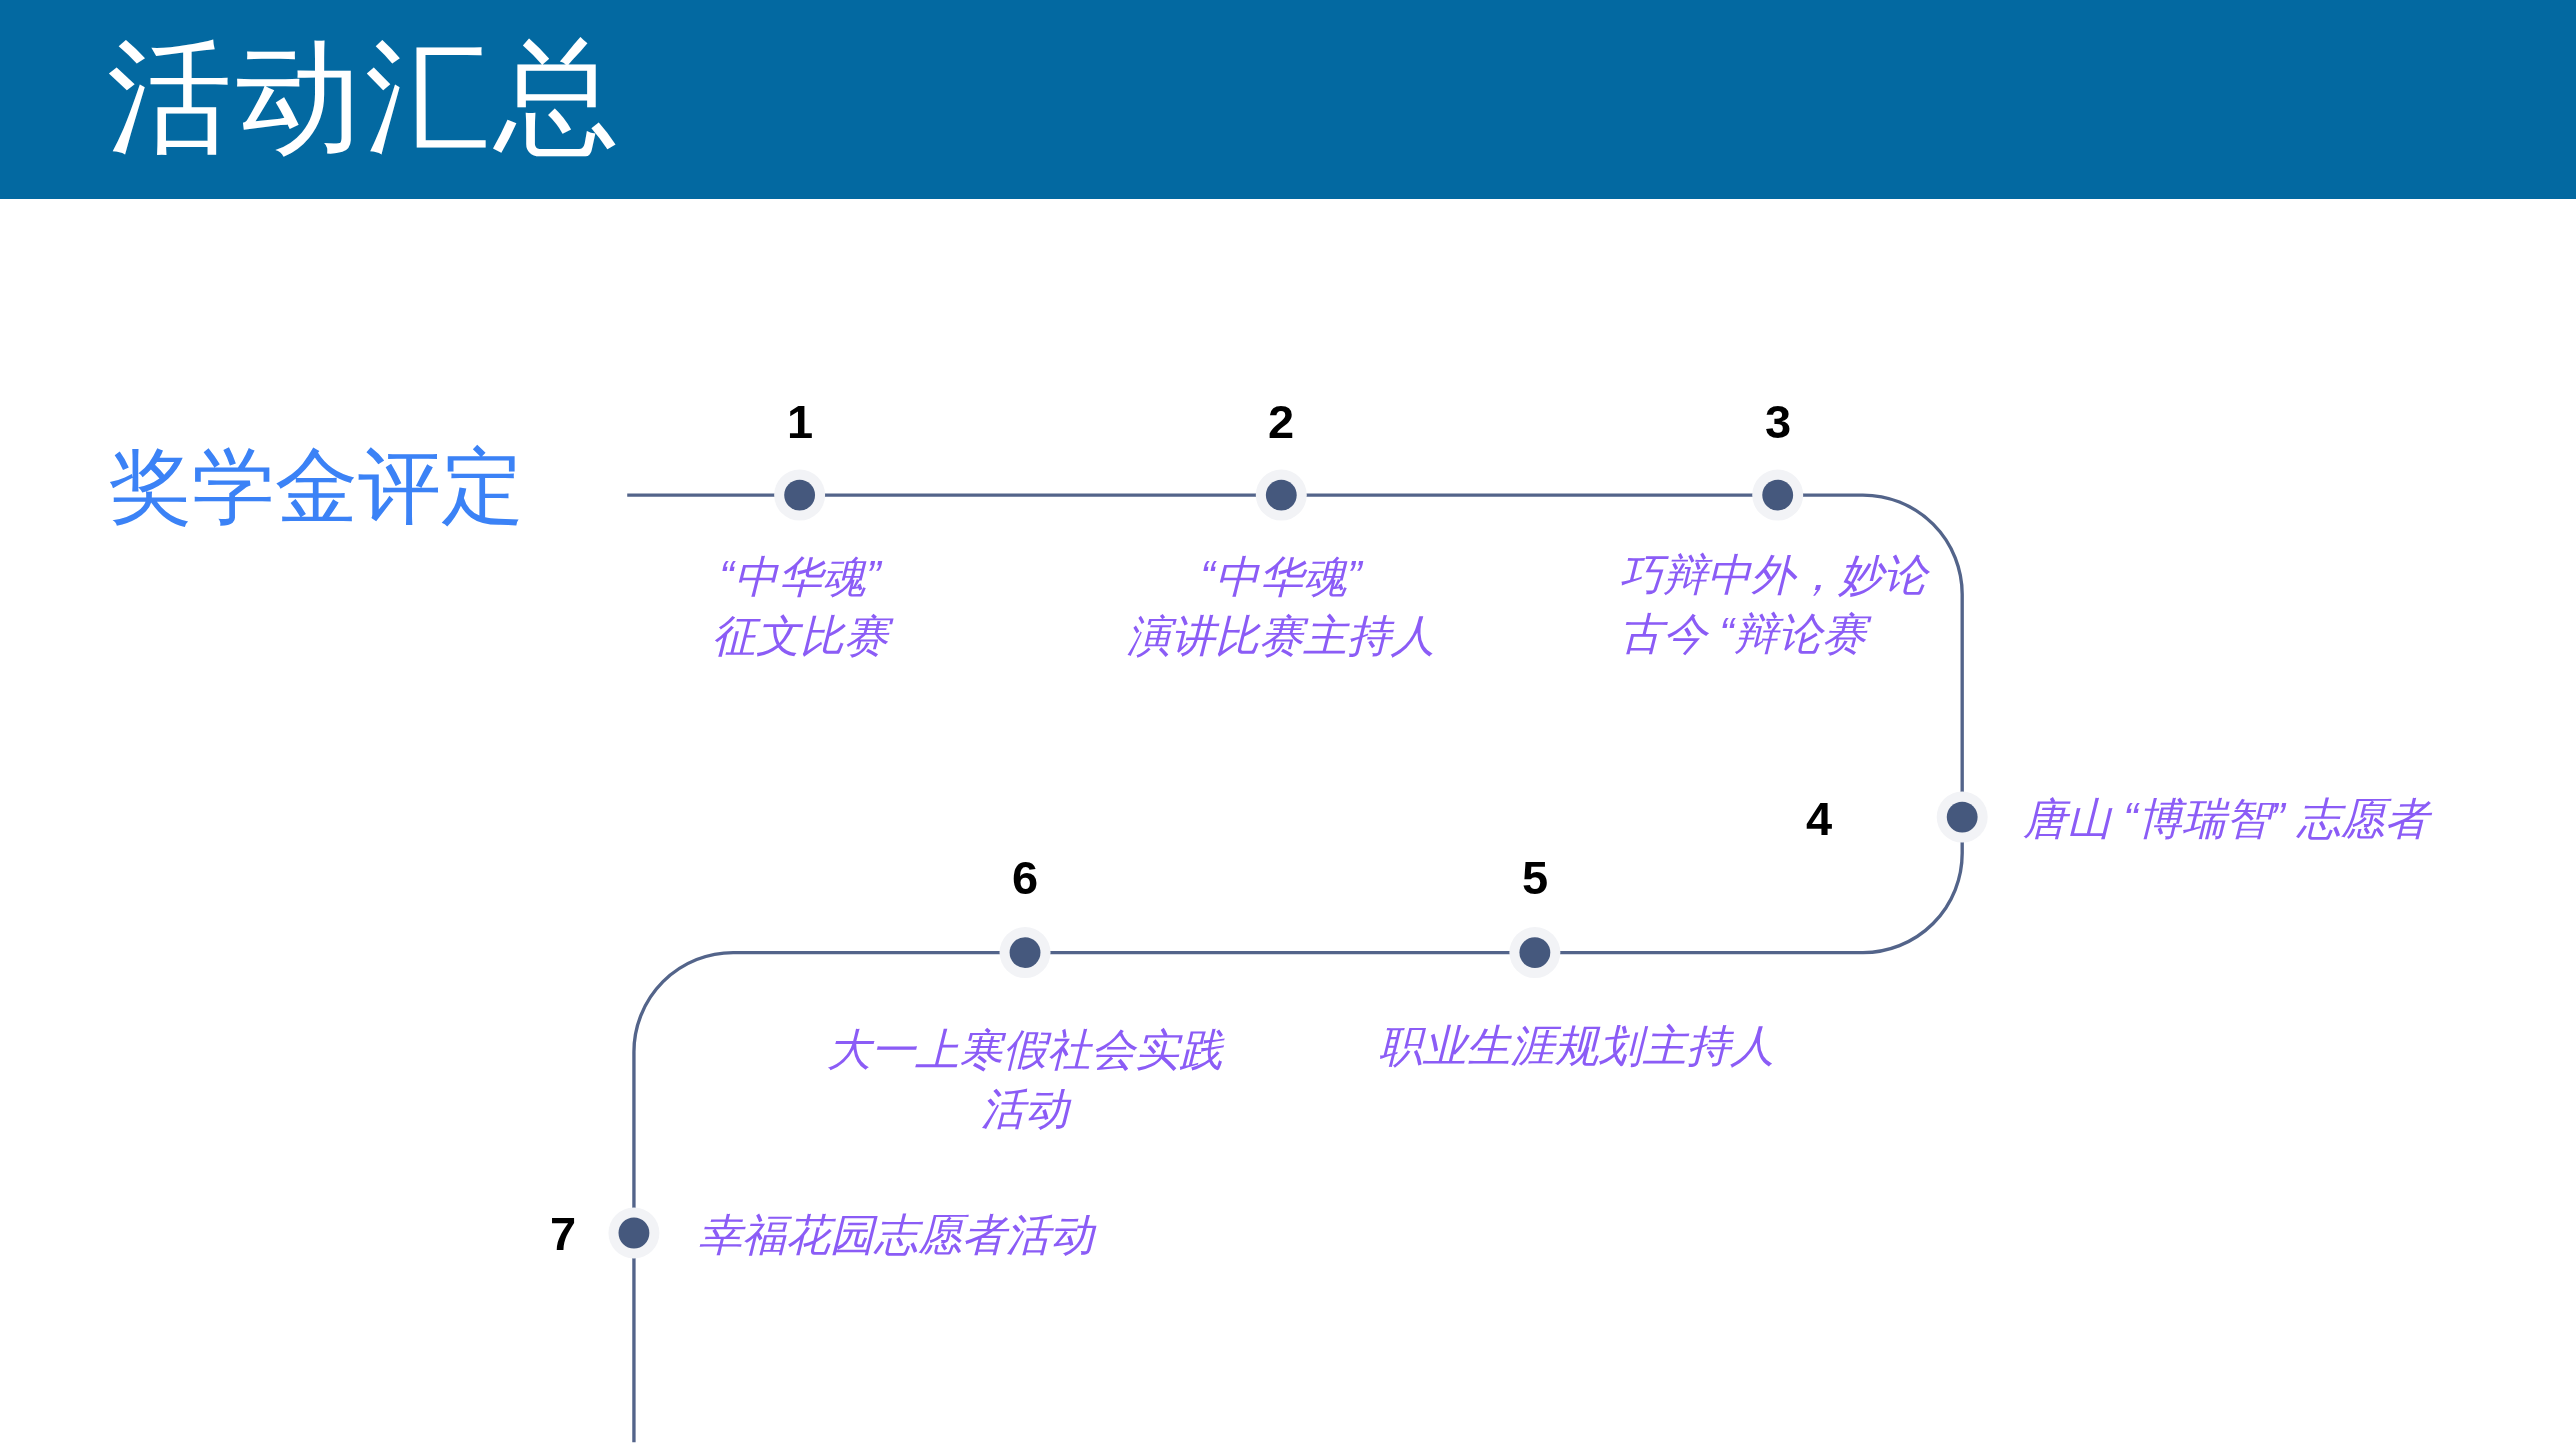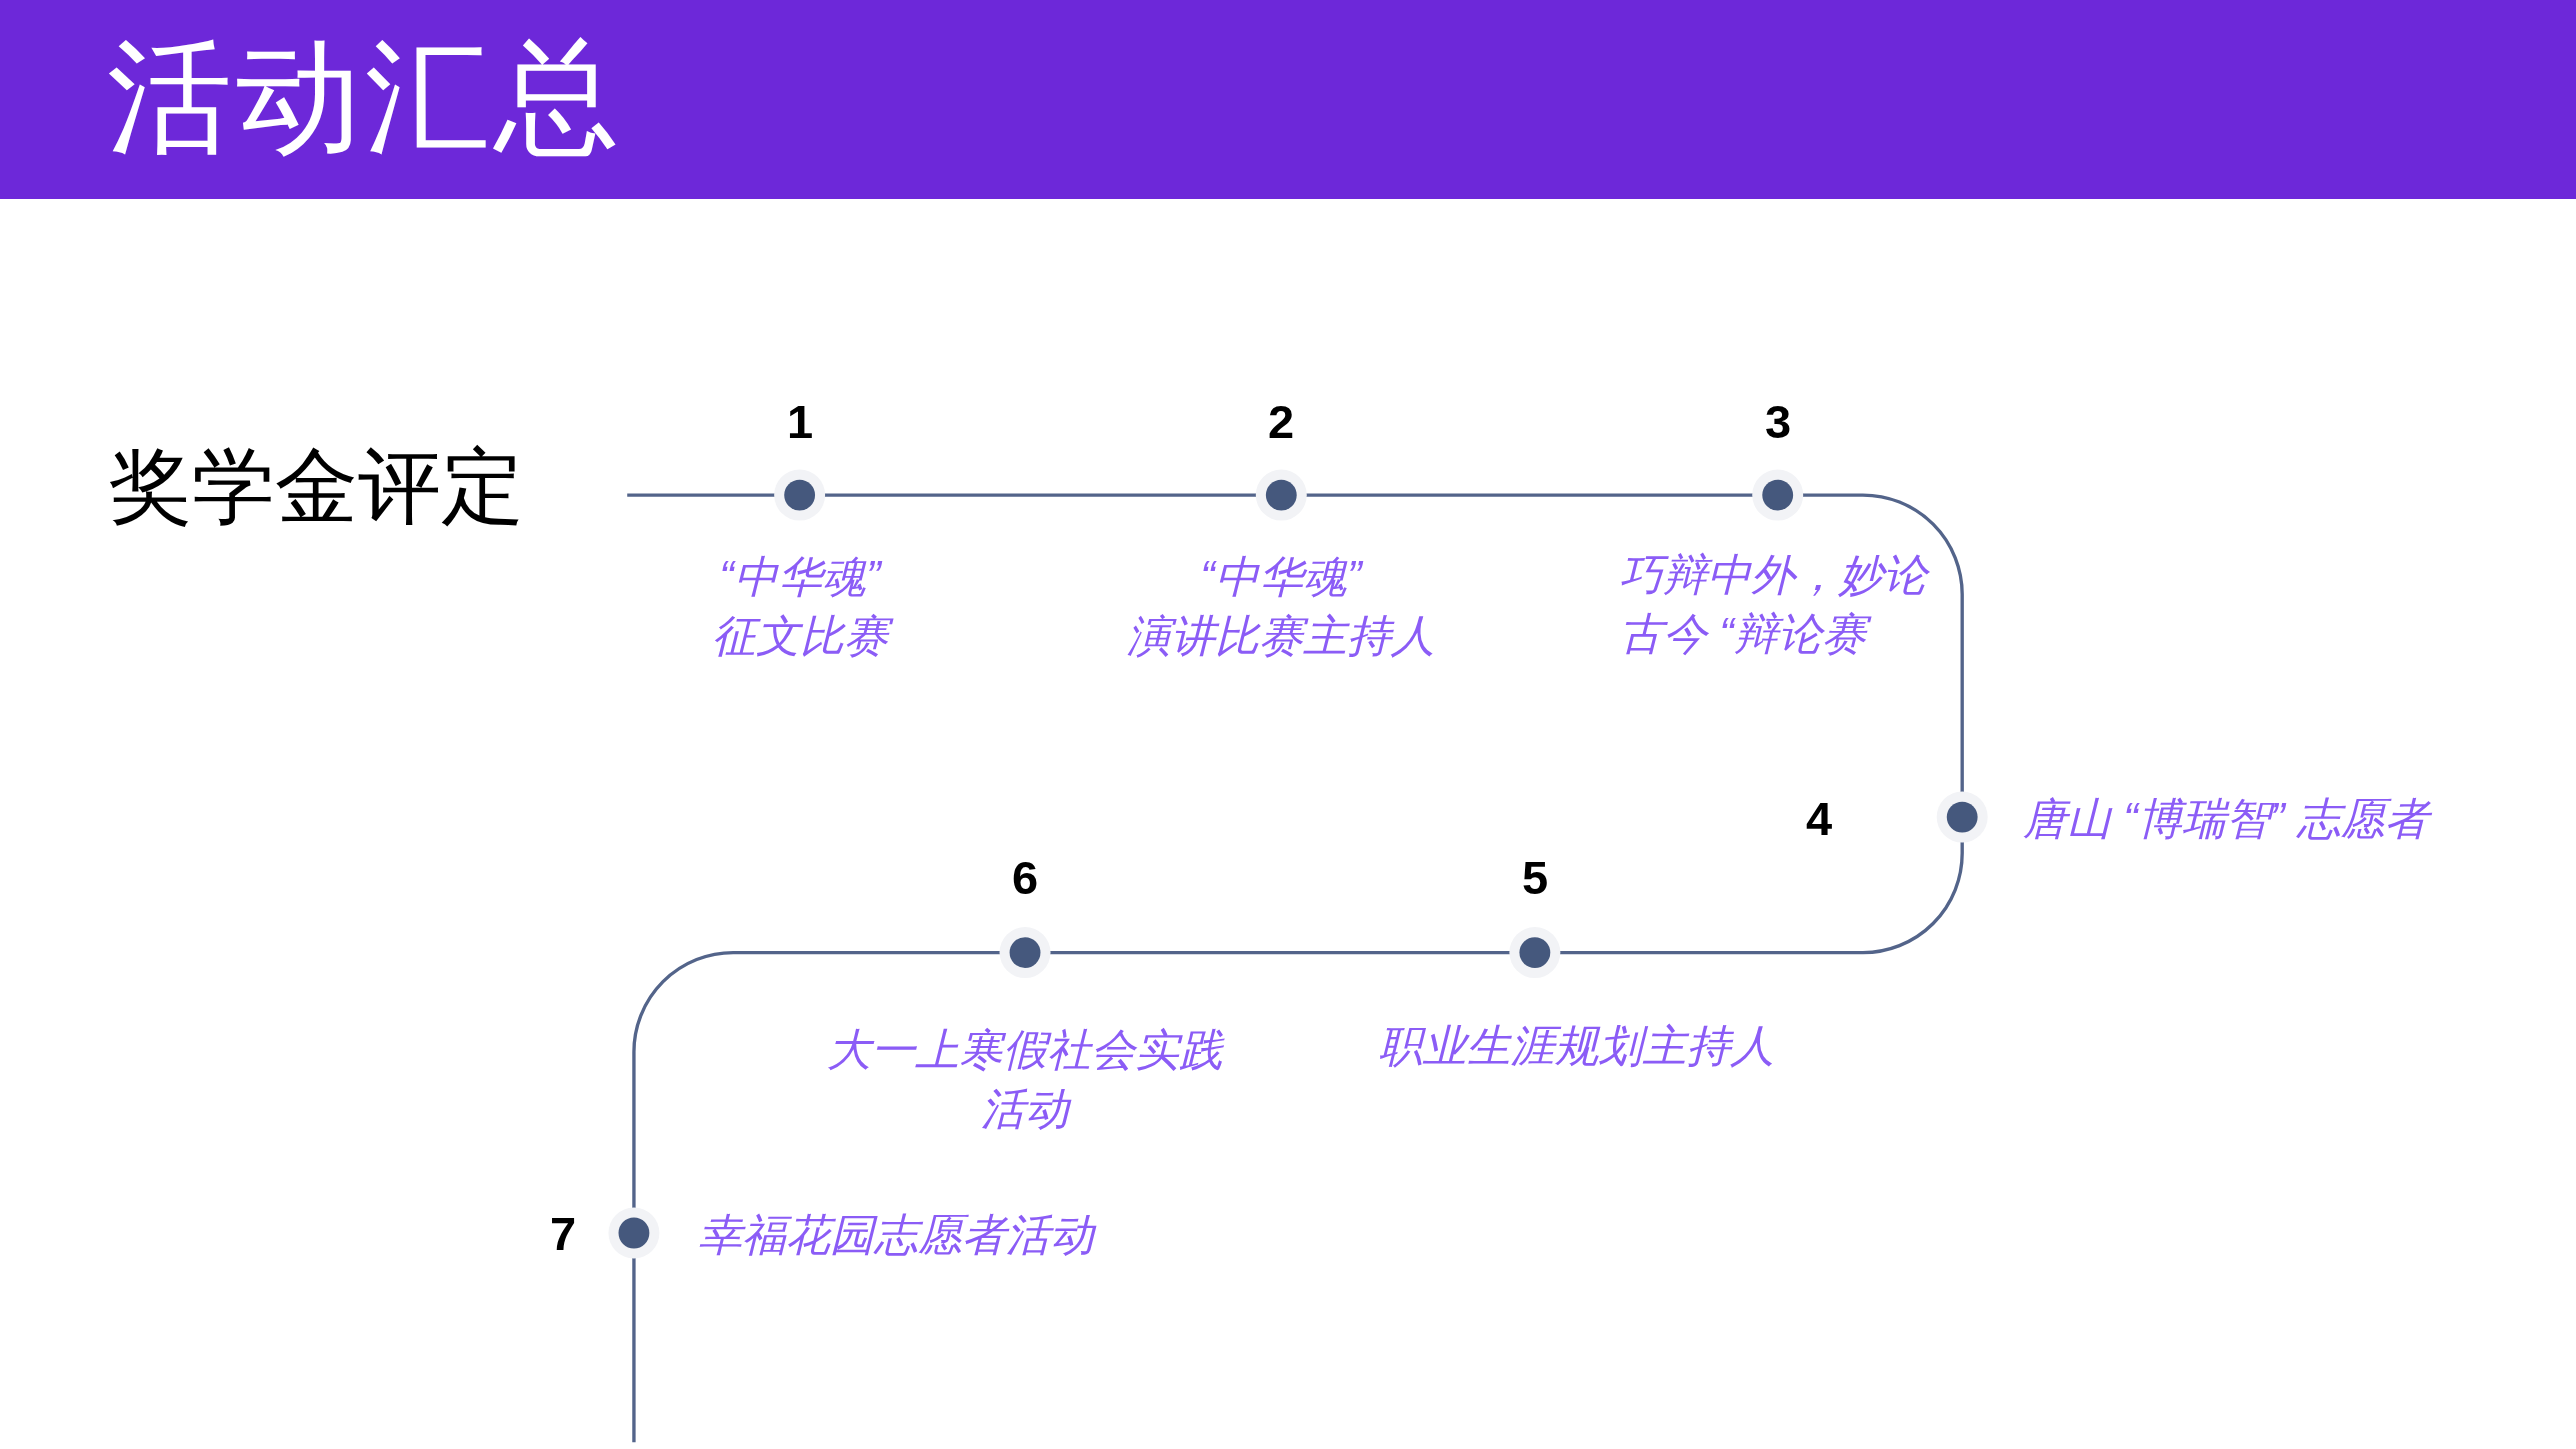--- a/index.html
+++ b/index.html
@@ -6,35 +6,35 @@
   .slide{
     position:relative;
     width:2576px;height:1449px;
     overflow:hidden;
     background:#ffffff;
     font-family:"Liberation Sans","DejaVu Sans",sans-serif;
   }
   .header{
     position:absolute;left:0;top:0;
     width:2576px;height:199px;
-    background:#6d28d9;
+    background:#0369a1;
   }
   .title{
     position:absolute;left:107px;top:28px;
     font-family:"Liberation Serif","DejaVu Serif",serif;
     font-size:125px;line-height:141px;
     font-weight:400;
     color:#ffffff;
     letter-spacing:4px;
     white-space:nowrap;
   }
   .section-label{
     position:absolute;left:109px;top:443px;
     font-size:83px;line-height:87px;
-    color:#000000;
+    color:#3b82f6;
     font-weight:400;
     white-space:nowrap;
   }
   svg.timeline{
     position:absolute;left:0;top:0;
     width:2576px;height:1449px;
   }
   .num{
     position:absolute;
     width:134px;

